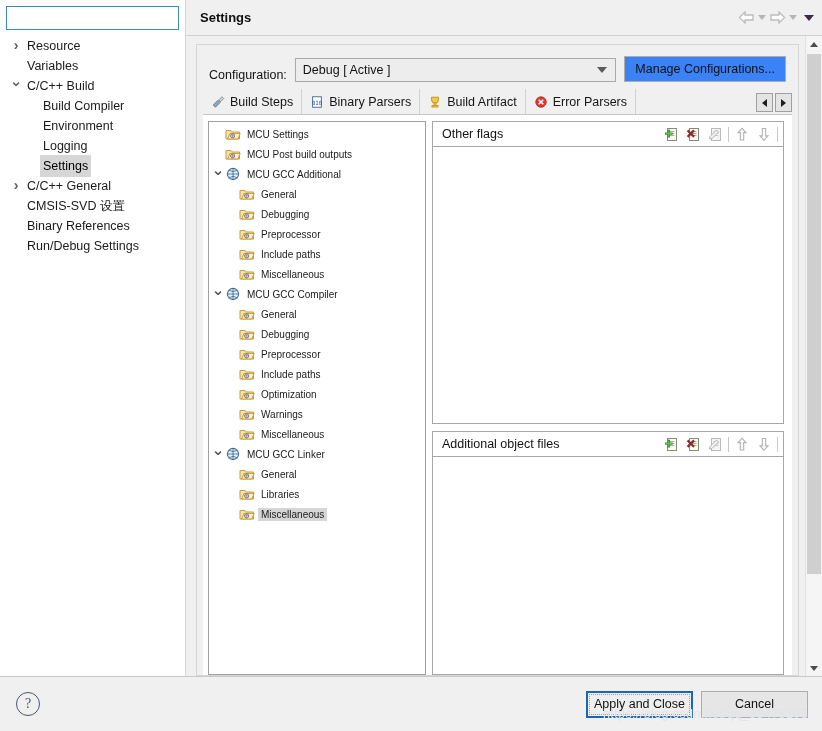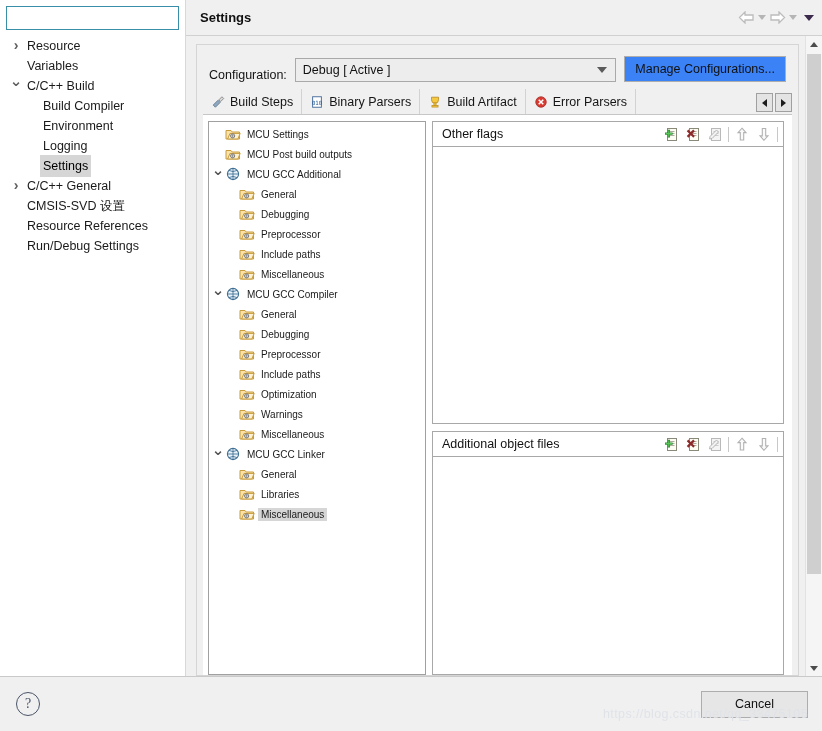--- a/index.html
+++ b/index.html
@@ -439,21 +439,21 @@
           <div class="tnode indent1">
             <span class="twist chev-r"></span>
             <span class="tlabel">C/C++ General</span>
           </div>
           <div class="tnode indent1">
             <span class="twist"></span>
             <span class="tlabel">CMSIS-SVD 设置</span>
           </div>
           <div class="tnode indent1">
             <span class="twist"></span>
-            <span class="tlabel">Resource References</span>
+            <span class="tlabel">Binary References</span>
           </div>
           <div class="tnode indent1">
             <span class="twist"></span>
             <span class="tlabel">Run/Debug Settings</span>
           </div>
         </div>
     </div>
 
     <div class="right">
 
@@ -861,18 +861,19 @@
             </div>
         </div>
 
       </div>
     </div>
   </div>
 
   <div class="footer">
     <div class="help-icon">?</div>
     <div class="footer-btns">
+      <button class="fbtn focused">Apply and Close</button>
       <button class="fbtn">Cancel</button>
     </div>
     <div class="watermark">https://blog.csdn.net/qq_33475105</div>
   </div>
 
 </div>
 
 </body></html>

